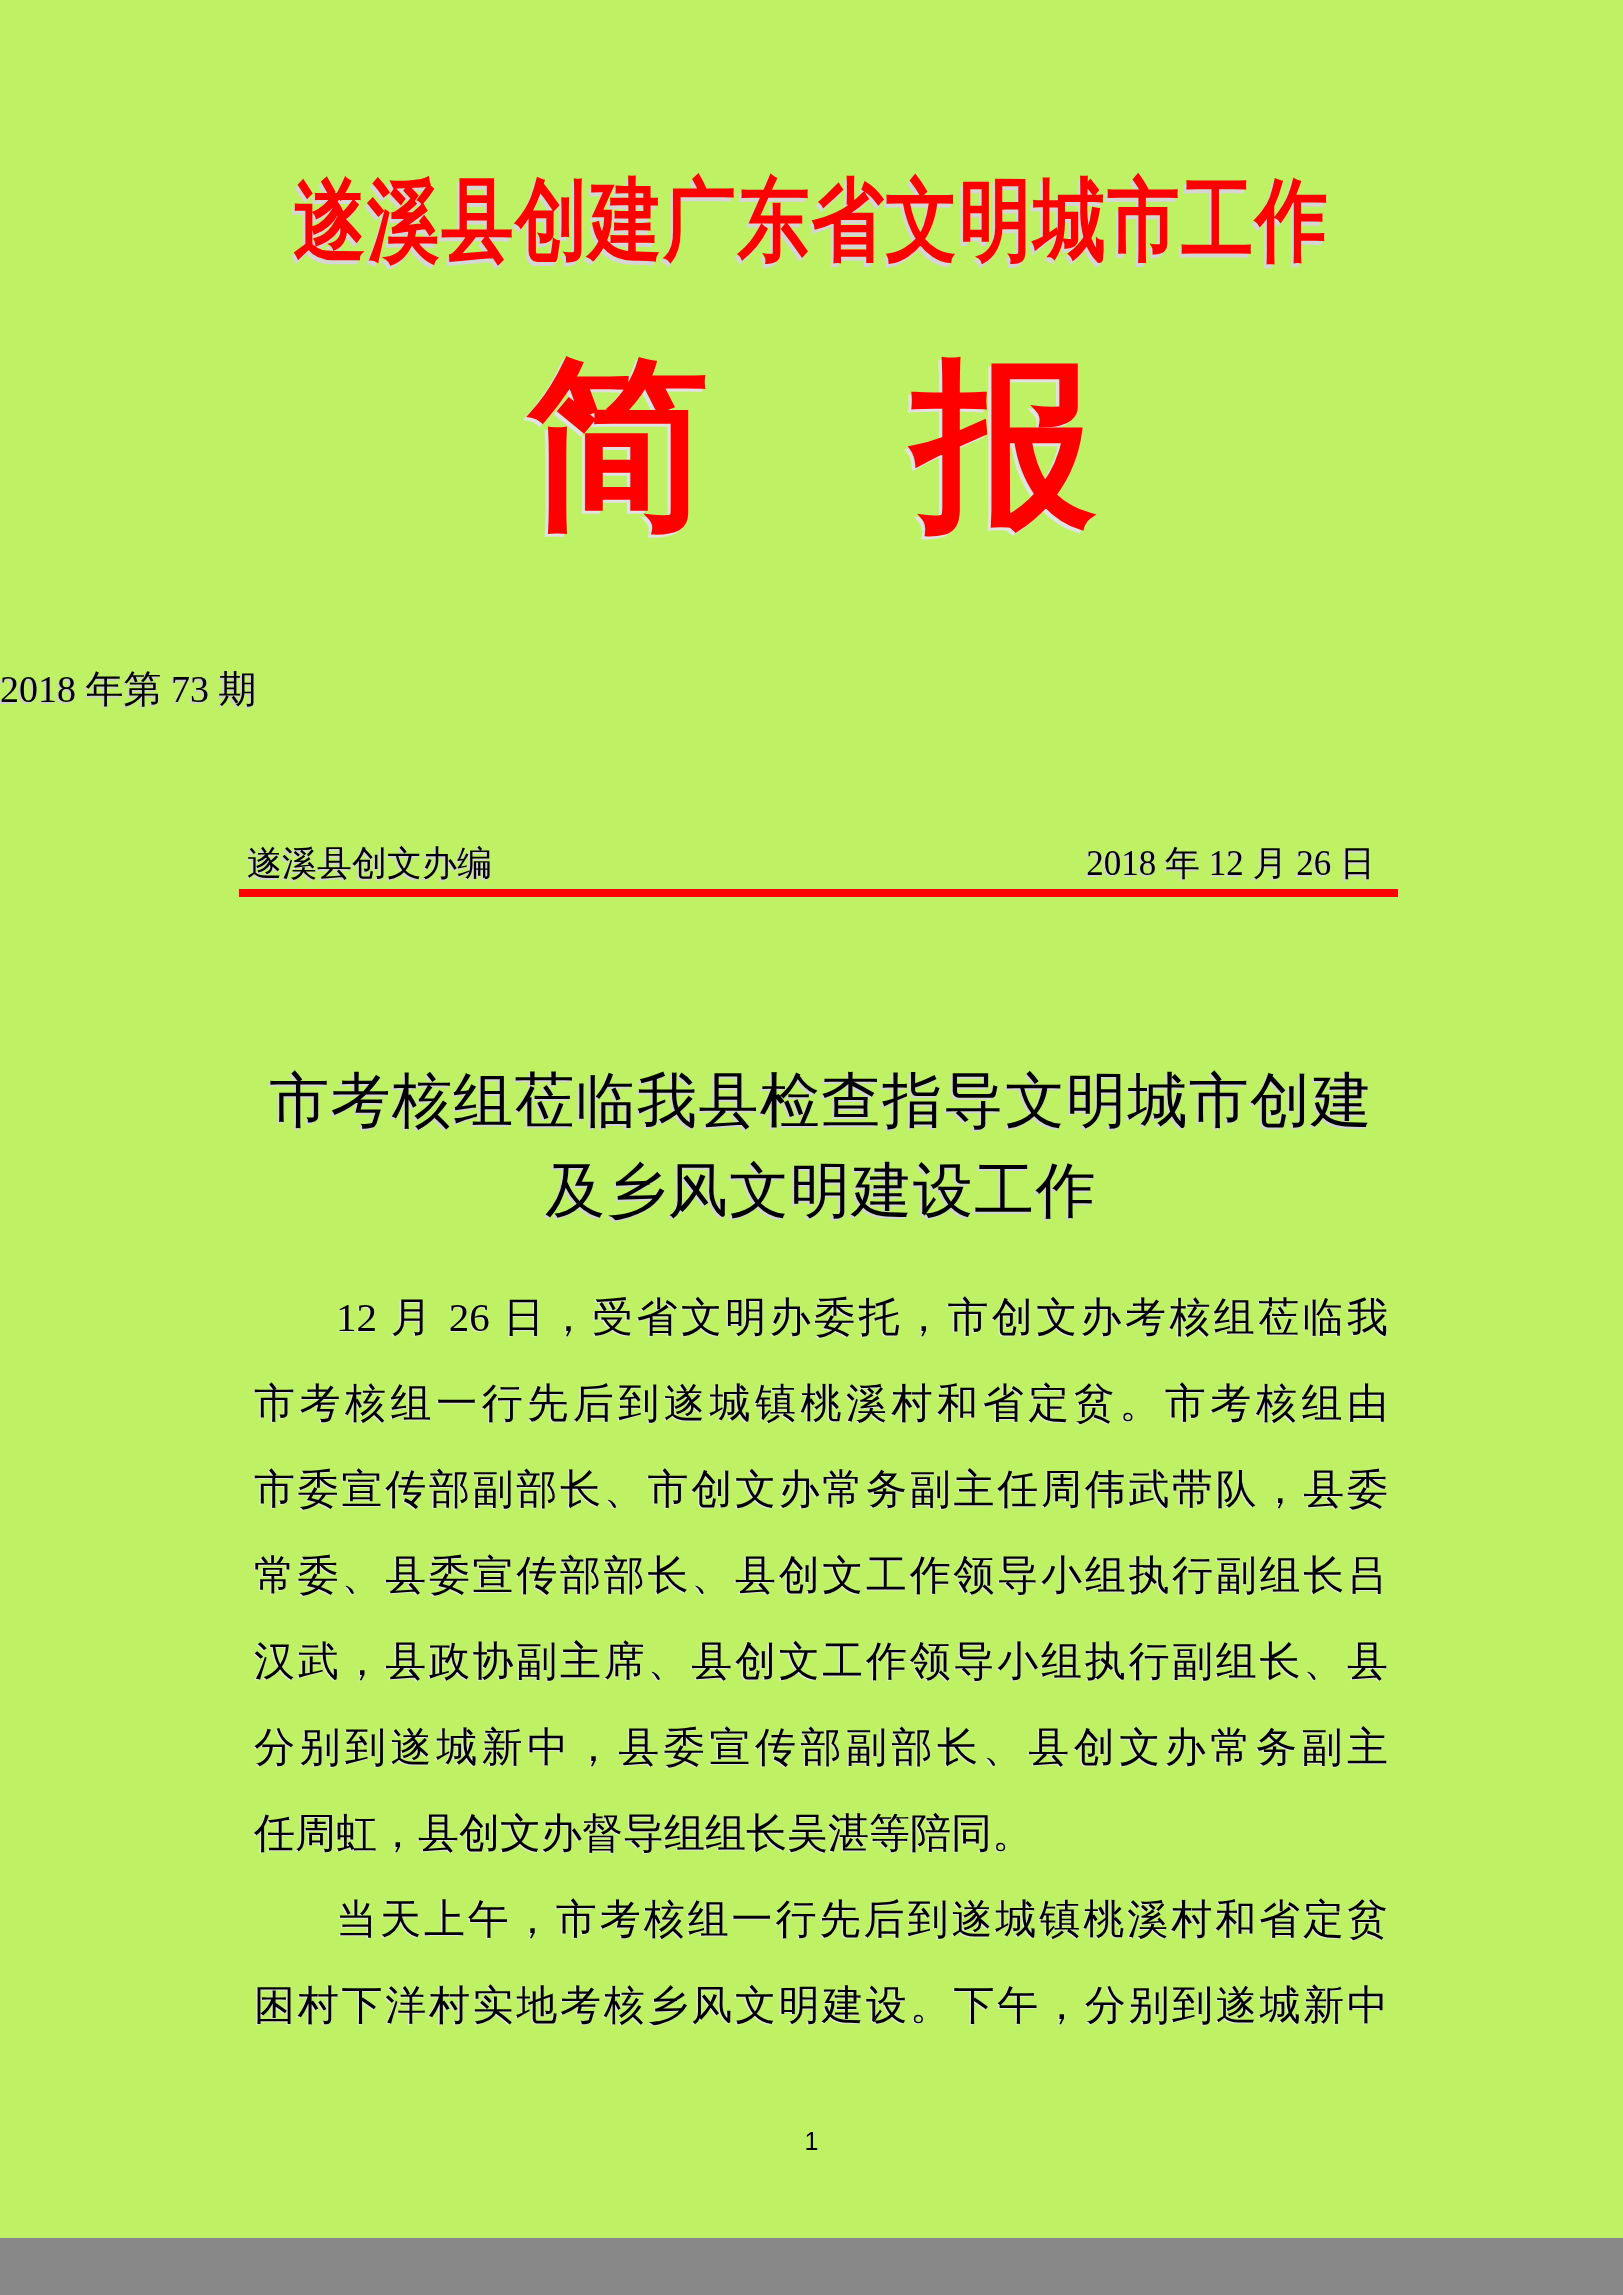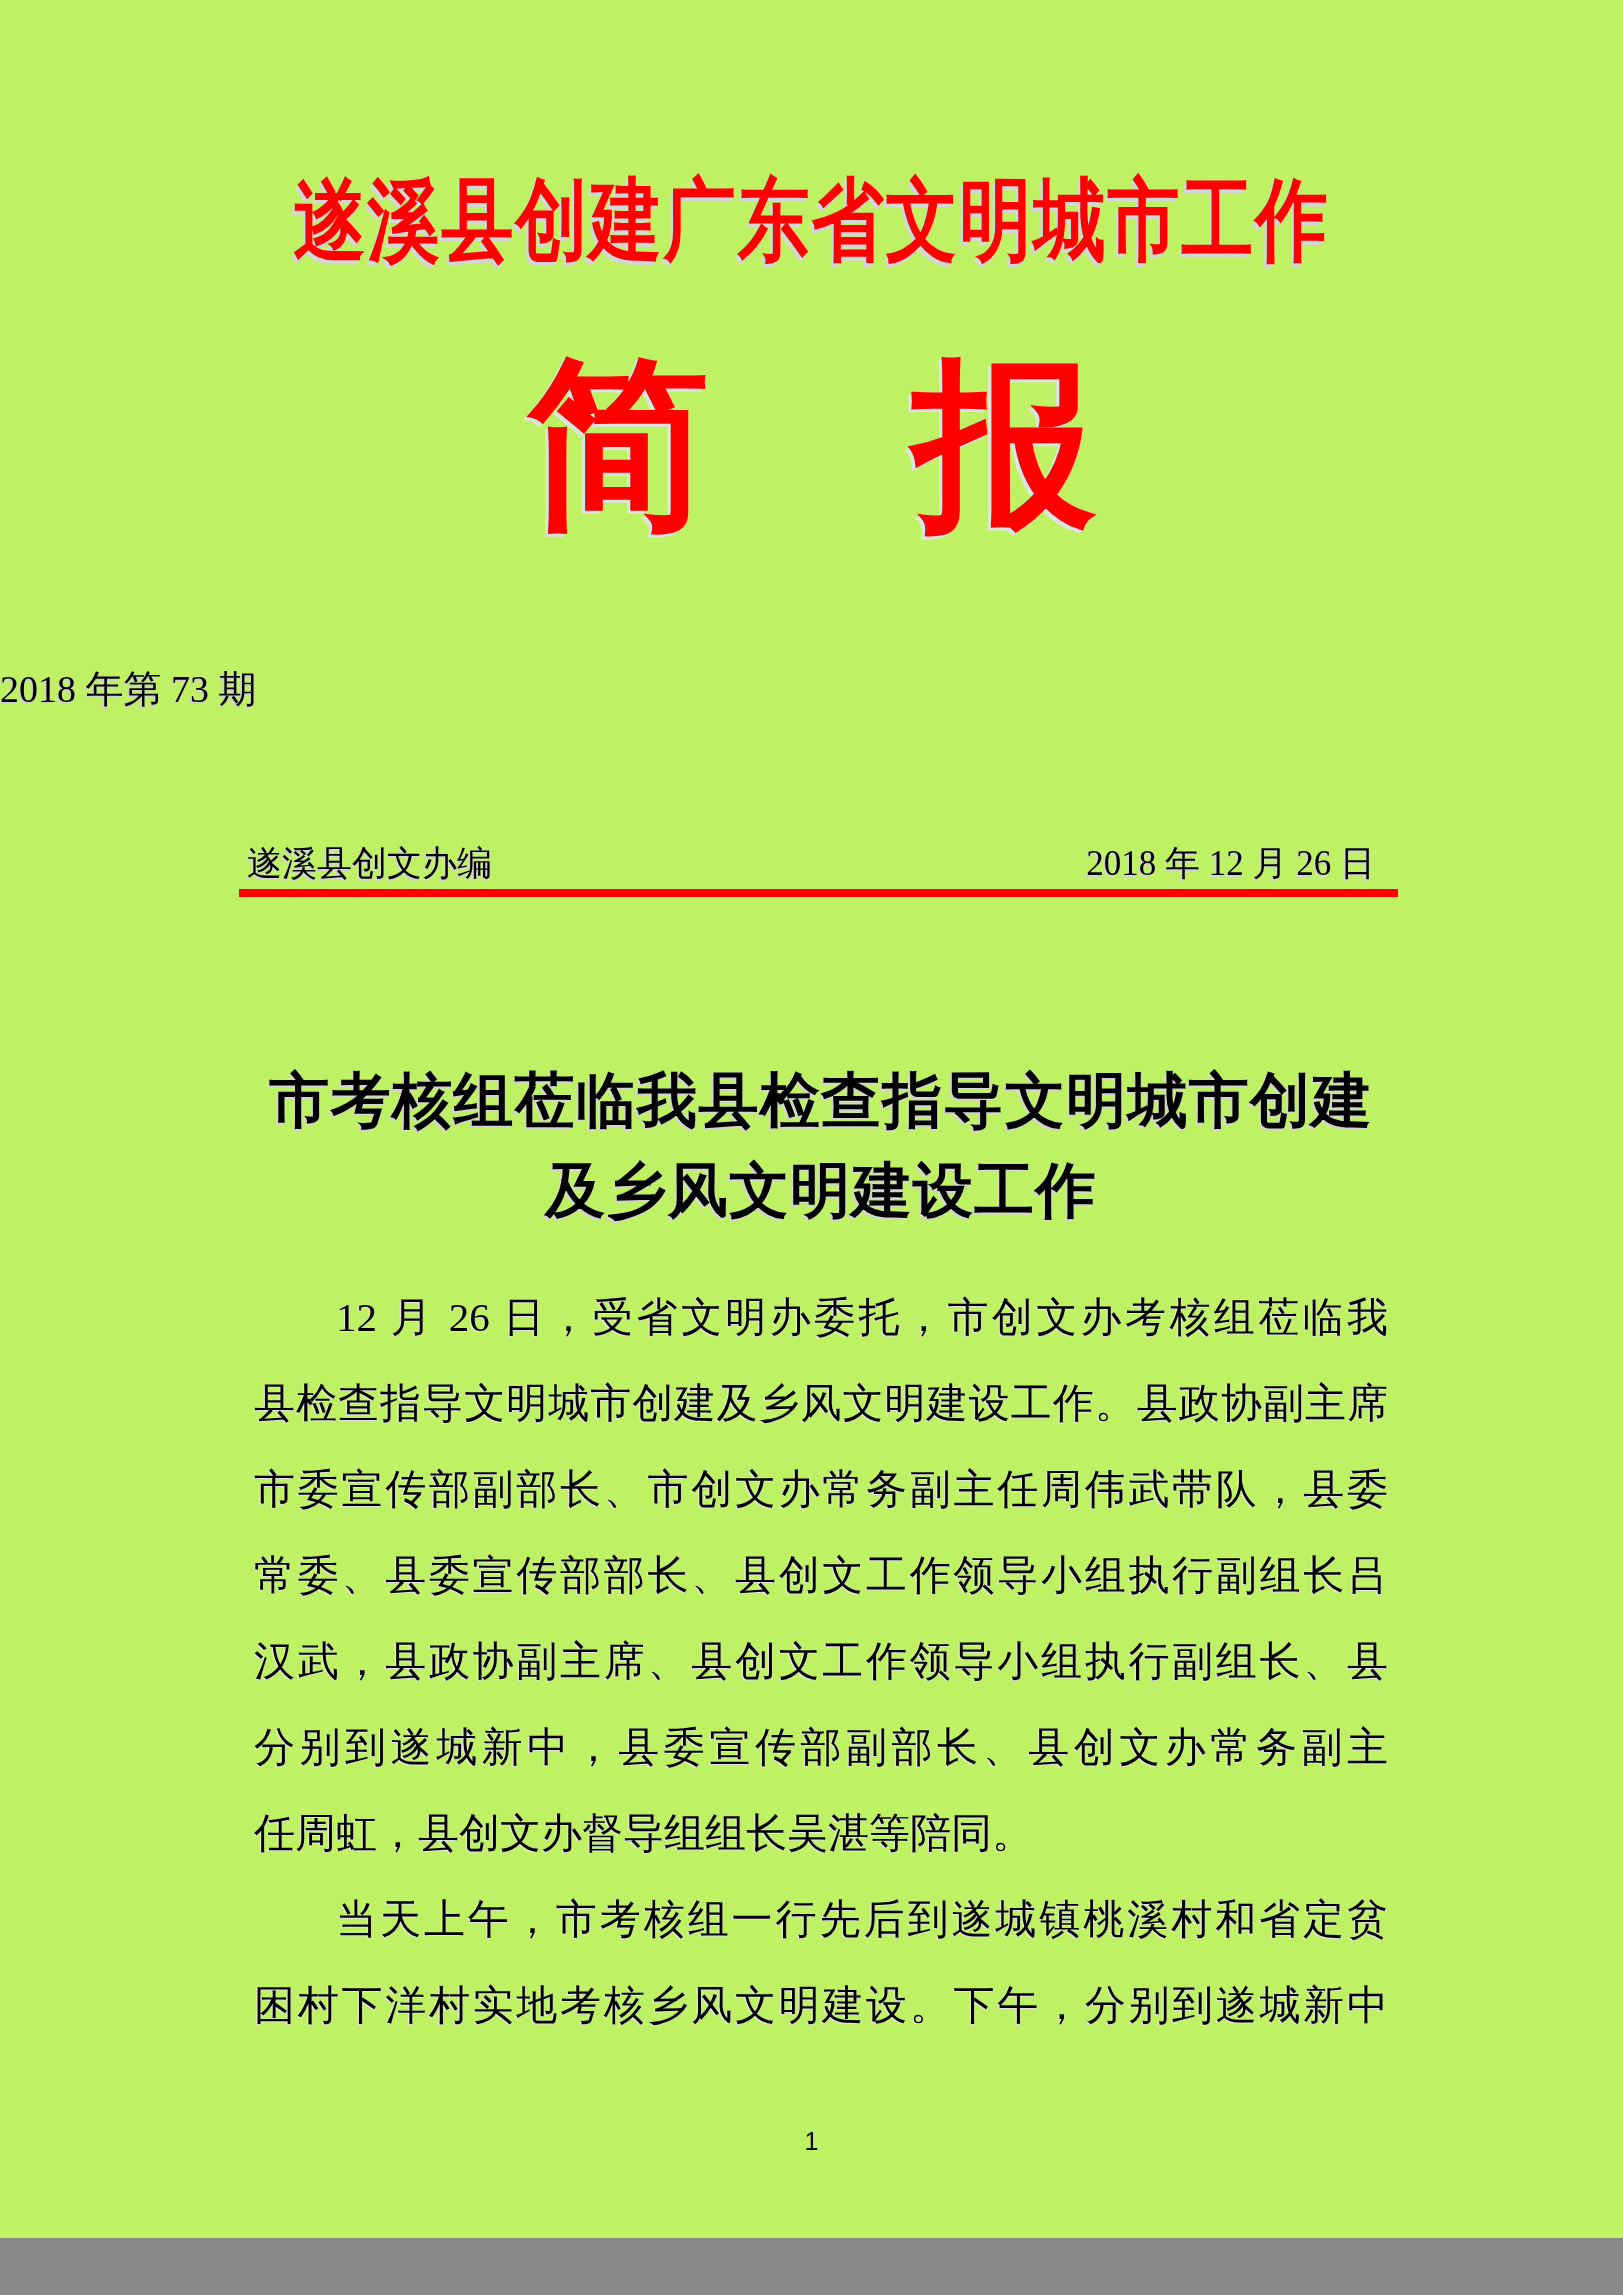--- a/index.html
+++ b/index.html
@@ -52,21 +52,21 @@
   }
   .red-rule{
     position:absolute;top:889px;left:239px;
     width:1159px;height:7.9px;
     background:#fe0000;
   }
   
   .article-title{
     position:absolute;top:1056px;left:254px;width:1134px;
     text-align:center;
-    font-size:60px;font-weight:bold;
+    font-size:60px;font-weight:normal;
     letter-spacing:1.3px;
     line-height:90px;
     text-shadow:-2px 2px 0 #d4d4d4;
   }
   .body-text{
     position:absolute;top:1274px;left:254px;width:1134px;
     font-size:41px;
     line-height:86px;
     text-shadow:-1.3px 1.3px 0 #e3e3e3;
   }
@@ -106,21 +106,21 @@
 
   <div class="red-rule"></div>
 
   <div class="article-title">
     <div>市考核组莅临我县检查指导文明城市创建</div>
     <div>及乡风文明建设工作</div>
   </div>
 
   <div class="body-text">
     <div class="line indent">12 月 26 日，受省文明办委托，市创文办考核组莅临我</div>
-    <div class="line">县检查指导文明城市创建及乡风文明建设工作。县政协副主席</div>
+    <div class="line">市考核组一行先后到遂城镇桃溪村和省定贫。市考核组由</div>
     <div class="line">市委宣传部副部长、市创文办常务副主任周伟武带队，县委</div>
     <div class="line">常委、县委宣传部部长、县创文工作领导小组执行副组长吕</div>
     <div class="line">汉武，县政协副主席、县创文工作领导小组执行副组长、县</div>
     <div class="line">分别到遂城新中，县委宣传部副部长、县创文办常务副主</div>
     <div class="line last">任周虹，县创文办督导组组长吴湛等陪同。</div>
     <div class="line indent">当天上午，市考核组一行先后到遂城镇桃溪村和省定贫</div>
     <div class="line">困村下洋村实地考核乡风文明建设。下午，分别到遂城新中</div>
   </div>
 
   <div class="page-number">1</div>

